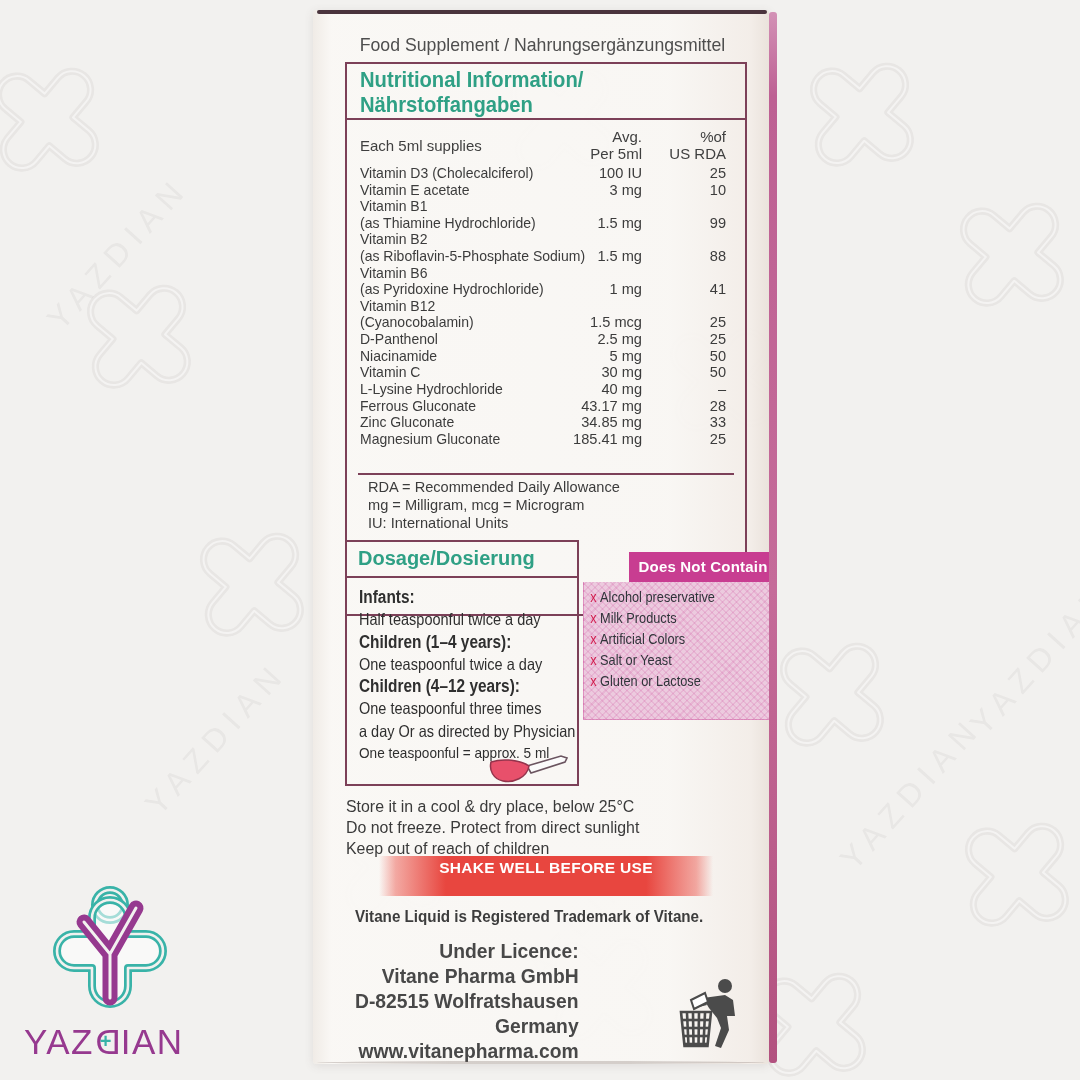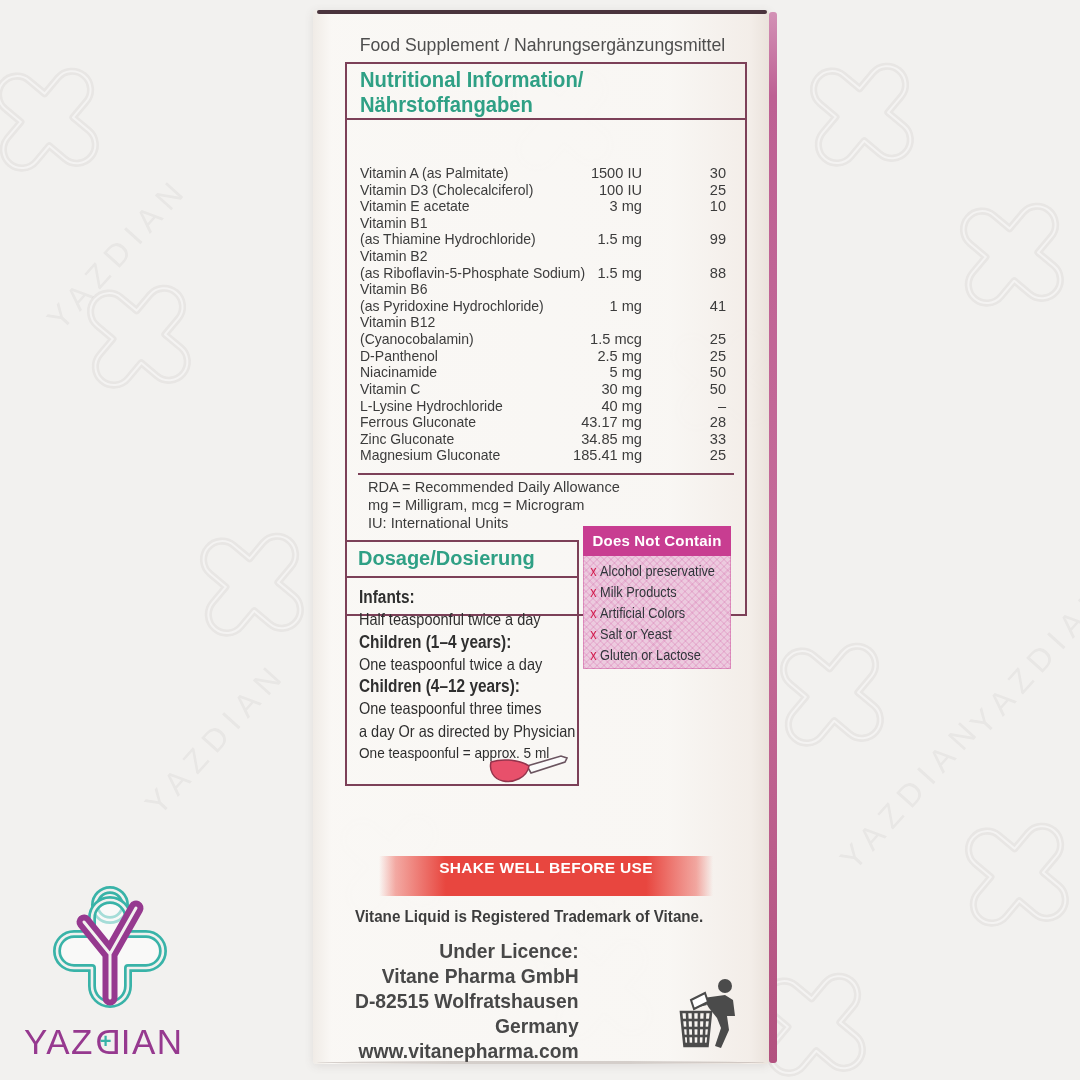--- a/index.html
+++ b/index.html
@@ -44,21 +44,21 @@
   
   .dose-box{position:absolute; left:32px; top:530px; width:234px; height:246px; border:2px solid var(--maroon,#7c4058); box-sizing:border-box;}
   .dose-head{position:absolute; left:0; right:0; top:0; height:36px; border-bottom:2px solid var(--maroon,#7c4058); box-sizing:border-box; padding:5px 0 0 11px; font-size:20px; font-weight:700; color:var(--green,#2fa085); white-space:nowrap;}
   .dose-lines{position:absolute; top:44px; left:12px; right:2px;}
   .dline{font-size:16.5px; line-height:22.3px; color:#2f2f2f; white-space:nowrap; transform:scaleX(.88); transform-origin:left center;}
   .dline.bold{font-weight:700; font-size:17.5px;}
   .dose-note{position:absolute; left:12px; top:203px; font-size:14.8px; color:#2f2f2f; white-space:nowrap; transform:scaleX(.92); transform-origin:left center;}
   .spoon{position:absolute; right:8px; top:212px;}
 
   
-  .dnc-box{position:absolute; left:270px; top:516px; width:148px; height:143px;}
+  .dnc-box{position:absolute; left:270px; top:542px; width:148px; height:168px;padding-left:46px;}
   .dnc-head{height:30px; background:var(--magenta,#c83d91); color:#fff; font-weight:700; font-size:15px; line-height:30px; text-align:center; letter-spacing:.2px; white-space:nowrap;}
   .dnc-body{position:absolute; left:0; right:0; top:30px; bottom:0; background:#eccade; border:1px solid rgba(200,61,145,.4); border-top:none; box-sizing:border-box; padding-top:5px;
     background-image:repeating-linear-gradient(45deg, rgba(201,61,145,.14) 0 1.5px, transparent 1.5px 5px), repeating-linear-gradient(-45deg, rgba(201,61,145,.14) 0 1.5px, transparent 1.5px 5px);}
   .dnc-item{font-size:14.5px; line-height:20.9px; color:#30343a; padding-left:7px; white-space:nowrap; transform:scaleX(.88); transform-origin:left center;}
   .dnc-x{color:var(--x-red,#d21f4f); margin-right:4px;}
 
   
   .storage{position:absolute; left:33px; top:786px;}
   .sline{font-size:17.3px; line-height:21px; color:#3a3a3a; white-space:nowrap; transform:scaleX(.92); transform-origin:left center;}
 
@@ -147,27 +147,33 @@
   <div id="pkg">
     <div class="topline"></div>
 
     <div class="food-sup">Food Supplement / Nahrungsergänzungsmittel</div>
 
     <div class="nutri-box">
       <div class="nutri-head">
         <div>Nutritional Information/</div>
         <div>Nährstoffangaben</div>
       </div>
+      <div class="nutri-cols">
+        <span class="c-sup">Each 5ml supplies</span>
+        <span class="c-avg">
+          <span>Avg.</span><br>
+          <span>Per 5ml</span>
+        </span>
+        <span class="c-rda">
+          <span>%of</span><br>
+          <span>US RDA</span>
+        </span>
+      </div>
       <div class="nrows">
 
-          <div class="nrow">
-            <span class="nlabel">Vitamin A (as Palmitate)</span>
-            <span class="nval">1500 IU</span>
-            <span class="nrda">30</span>
-          </div>
 
           <div class="nrow">
             <span class="nlabel">Vitamin D3 (Cholecalciferol)</span>
             <span class="nval">100 IU</span>
             <span class="nrda">25</span>
           </div>
 
           <div class="nrow">
             <span class="nlabel">Vitamin E acetate</span>
             <span class="nval">3 mg</span>
@@ -319,20 +325,28 @@
           <div class="dnc-item">
             <span class="dnc-x">x</span><span>Salt or Yeast</span>
           </div>
 
           <div class="dnc-item">
             <span class="dnc-x">x</span><span>Gluten or Lactose</span>
           </div>
         </div>
     </div>
 
+    <div class="storage">
+
+        <div class="sline">Store it in a cool &amp; dry place, below 25°C</div>
+
+        <div class="sline">Do not freeze. Protect from direct sunlight</div>
+
+        <div class="sline">Keep out of reach of children</div>
+      </div>
 
     <div class="shake">
       <div>SHAKE WELL BEFORE USE</div>
     </div>
 
     <div class="tm">Vitane Liquid is Registered Trademark of Vitane.</div>
 
     <div class="licence">
 
         <div class="lline">Under Licence:</div>

